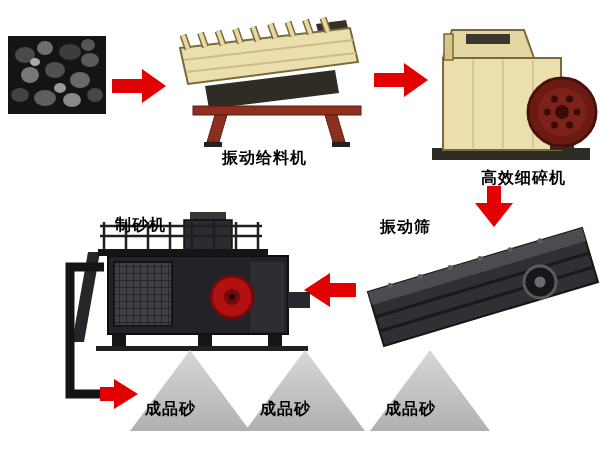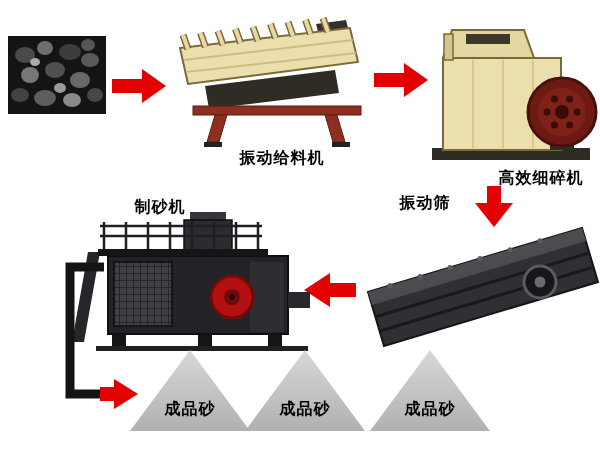--- a/index.html
+++ b/index.html
@@ -2,21 +2,21 @@
 <html><head>
 <meta charset="utf-8">
 <style>
   html,body{margin:0;padding:0;background:#ffffff;}
   .stage{
     position:relative;width:600px;height:450px;background:#ffffff;
     overflow:hidden;font-family:"Liberation Sans",sans-serif;
   }
   .stage svg{position:absolute;left:0;top:0;}
   .lbl{
-    position:absolute;text-align:center;font-size:16px;font-weight:600;
+    position:absolute;font-size:16px;font-weight:600;
     color:#000;line-height:20px;letter-spacing:1px;z-index:3;
     font-family:"Liberation Sans",sans-serif;white-space:nowrap;
   }
 </style>
 </head>
 <body>
 
 <div class="stage">
 
   <svg width="600" height="450" viewBox="0 0 600 450">
@@ -134,20 +134,20 @@
       <polygon points="305,350 245,431 365,431" fill="url(#sandgrad)"></polygon>
     </g>
     <g>
       <polygon points="430,350 370,431 490,431" fill="url(#sandgrad)"></polygon>
     </g>
   </svg>
 
   <div>
     <div class="lbl" style="left:222px;top:148px;width:120px">振动给料机</div>
     <div class="lbl" style="left:481px;top:168px;width:120px">高效细碎机</div>
-    <div class="lbl" style="left:380px;top:193px;width:90px">振动筛</div>
-    <div class="lbl" style="left:115px;top:197px;width:90px">制砂机</div>
+    <div class="lbl" style="left:380px;top:217px;width:90px">振动筛</div>
+    <div class="lbl" style="left:115px;top:215px;width:90px">制砂机</div>
     <div class="lbl" style="left:145px;top:399px;width:90px">成品砂</div>
     <div class="lbl" style="left:260px;top:399px;width:90px">成品砂</div>
     <div class="lbl" style="left:385px;top:399px;width:90px">成品砂</div>
   </div>
 
 </div>
 
 </body></html>

